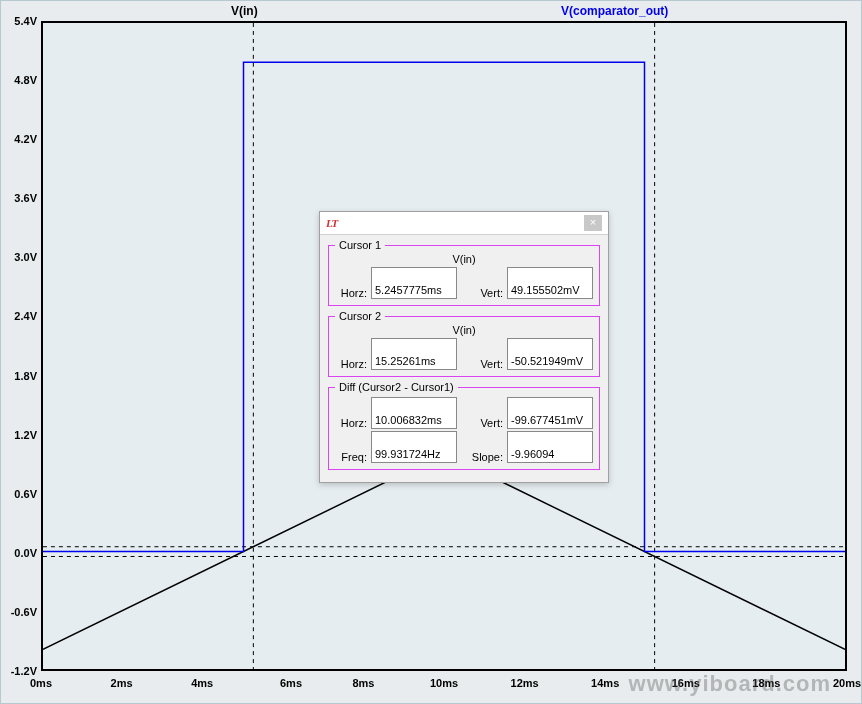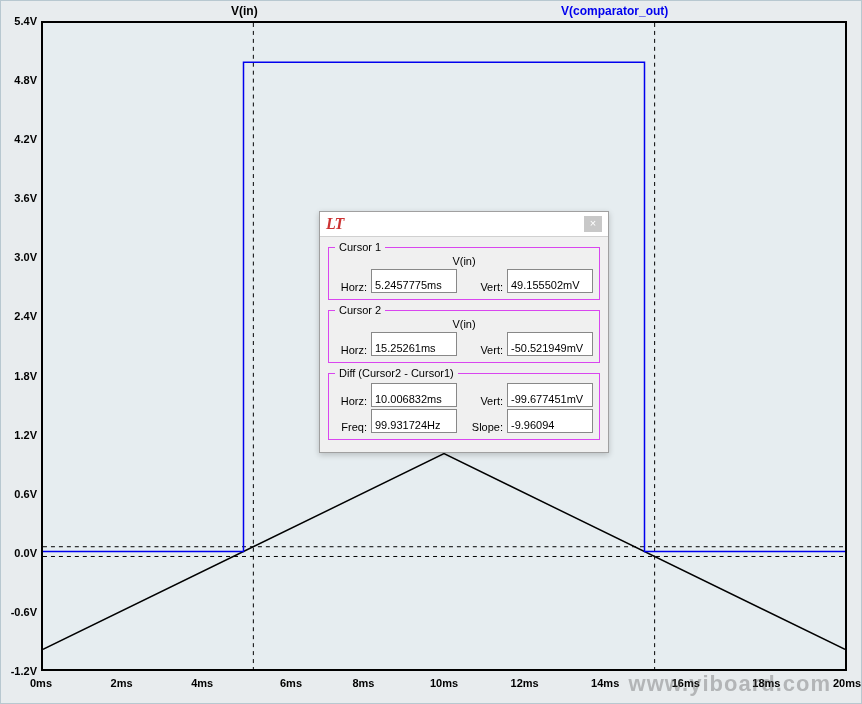--- a/index.html
+++ b/index.html
@@ -81,21 +81,21 @@
     align-items: center;
     padding: 3px 6px;
     background: #fff;
     border-bottom: 1px solid #d0d0d0;
   }
   .lt-logo {
     font-family: serif;
     font-style: italic;
     font-weight: bold;
     color: #cc3333;
-    font-size: 16px;
+    font-size: 11px;
     letter-spacing: -1px;
   }
   .close-btn {
     width: 18px; height: 16px;
     background: #c8c8c8;
     color: #fff;
     text-align: center;
     line-height: 15px;
     font-size: 11px;
     font-family: Arial;
@@ -111,21 +111,21 @@
     padding: 0 4px;
     font-size: 11px;
   }
   .sig-name { text-align: center; margin-bottom: 2px; font-size: 11px; }
   .row { display: flex; align-items: flex-end; margin-top: 2px; gap:2px; }
   .row label { width: 32px; text-align: right; margin-right: 2px;}
   .txtbox {
     flex: 1;
     background: #fff;
     border: 1px solid #888;
-    padding: 8px 3px;
+    padding: 15px 3px;
     font-size: 11px;
     height: 24px;
     line-height: 14px;
   }
   .row .gap { width: 10px; }
   .watermark {
     position: absolute;
     right: 30px;
     bottom: 6px;
     font-size: 22px;

